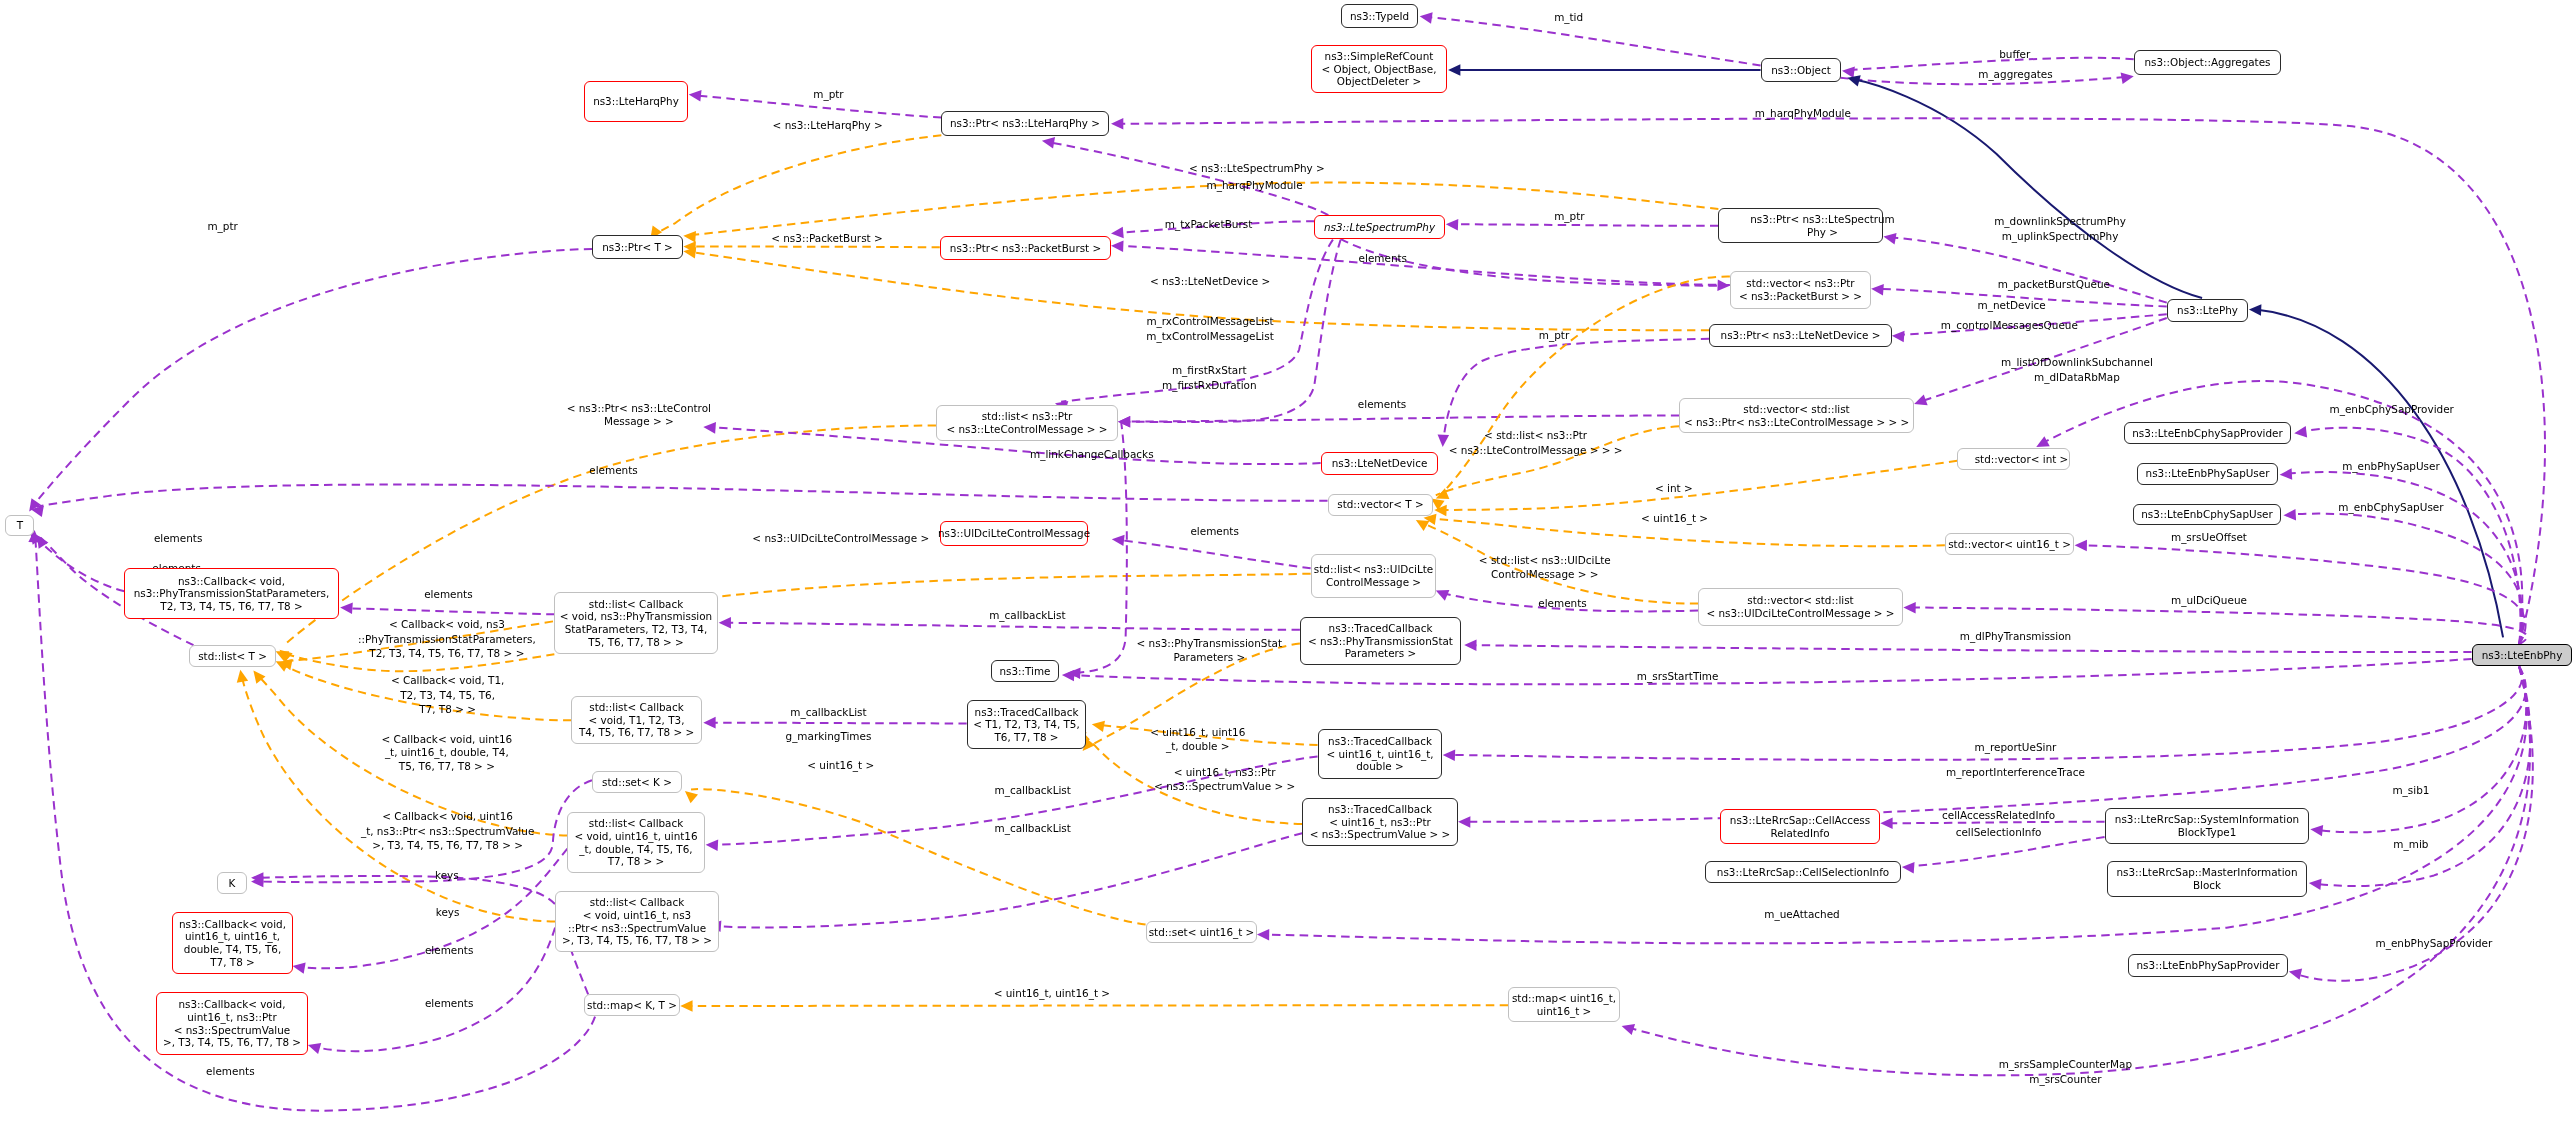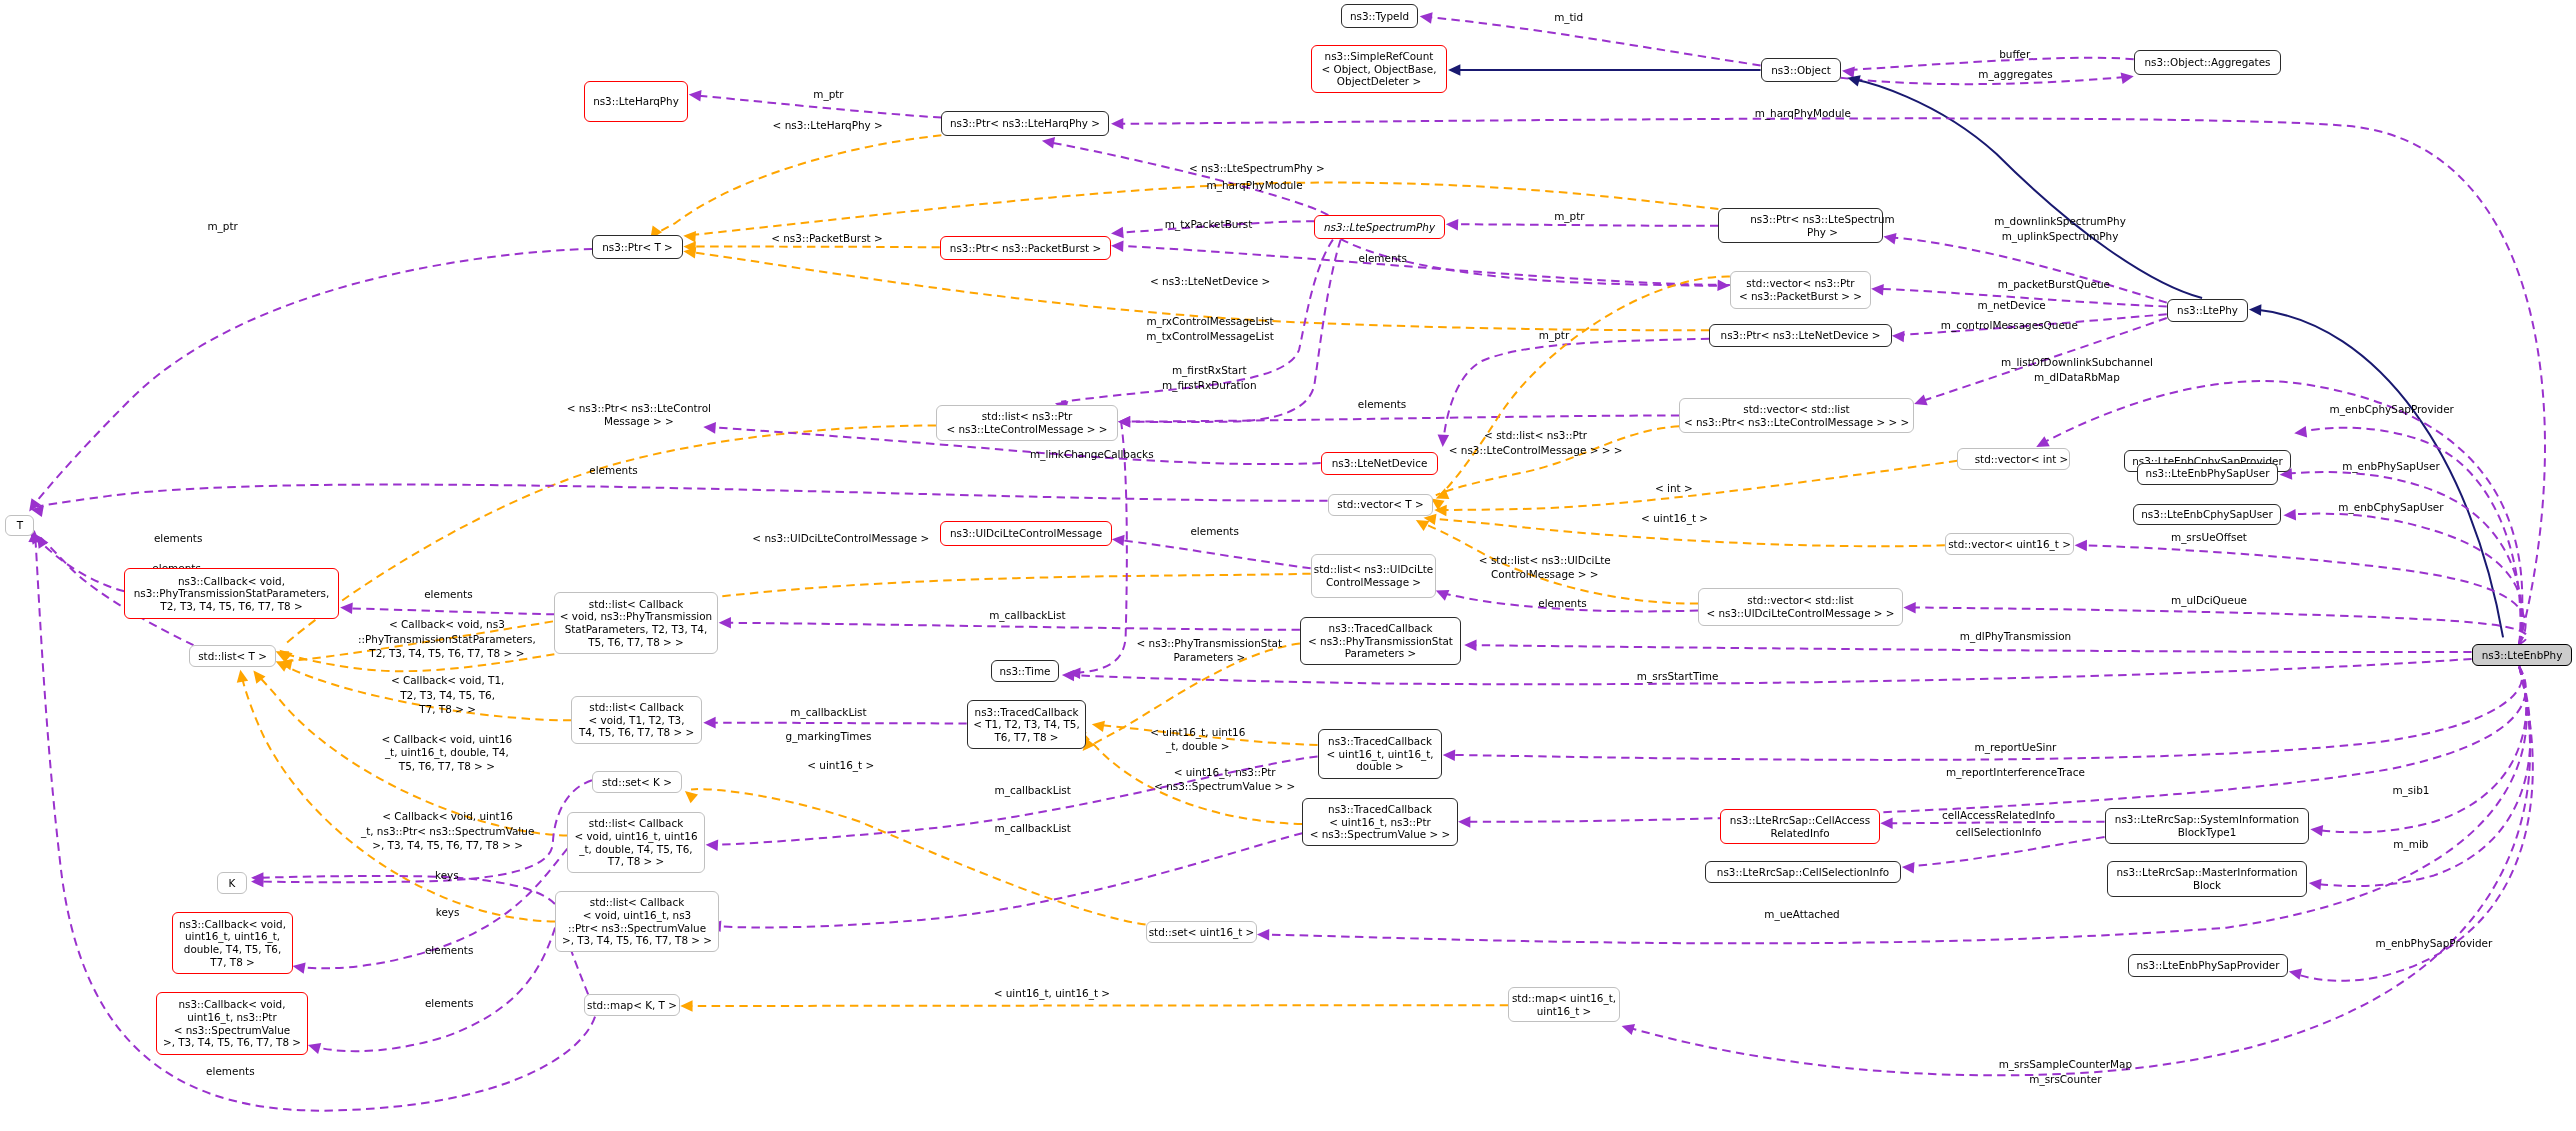--- a/index.html
+++ b/index.html
@@ -303,42 +303,42 @@
     </div>
 <div class="node k-black" style="left:1709px;top:324px;width:183px;height:23px;">
       <span class="lbl"><span class="ln">ns3::Ptr&lt; ns3::LteNetDevice &gt;</span></span>
     </div>
 <div class="node k-grey" style="left:936px;top:405px;width:182px;height:36px;">
       <span class="lbl"><span class="ln">std::list&lt; ns3::Ptr</span><span class="ln">&lt; ns3::LteControlMessage &gt; &gt;</span></span>
     </div>
 <div class="node k-grey" style="left:1679px;top:398px;width:235px;height:35px;">
       <span class="lbl"><span class="ln">std::vector&lt; std::list</span><span class="ln">&lt; ns3::Ptr&lt; ns3::LteControlMessage &gt; &gt; &gt;</span></span>
     </div>
-<div class="node k-black" style="left:2124px;top:422px;width:167px;height:22px;margin-top:28px;">
+<div class="node k-black" style="left:2124px;top:422px;width:167px;height:22px;">
       <span class="lbl"><span class="ln">ns3::LteEnbCphySapProvider</span></span>
     </div>
 <div class="node k-red" style="left:1321px;top:452px;width:117px;height:23px;">
       <span class="lbl"><span class="ln">ns3::LteNetDevice</span></span>
     </div>
 <div class="node k-grey" style="left:1957px;top:448px;width:113px;height:22px;padding-left:16px;">
       <span class="lbl"><span class="ln">std::vector&lt; int &gt;</span></span>
     </div>
 <div class="node k-black" style="left:2137px;top:463px;width:141px;height:21.5px;">
       <span class="lbl"><span class="ln">ns3::LteEnbPhySapUser</span></span>
     </div>
 <div class="node k-grey" style="left:1328px;top:494px;width:105px;height:21.5px;">
       <span class="lbl"><span class="ln">std::vector&lt; T &gt;</span></span>
     </div>
 <div class="node k-black" style="left:2133px;top:504px;width:148px;height:21px;">
       <span class="lbl"><span class="ln">ns3::LteEnbCphySapUser</span></span>
     </div>
 <div class="node k-grey" style="left:5.4px;top:515px;width:29px;height:21px;">
       <span class="lbl"><span class="ln">T</span></span>
     </div>
-<div class="node k-red" style="left:940px;top:521px;width:172px;height:24.6px;">
+<div class="node k-red" style="left:940px;top:521px;width:148px;height:24.6px;">
       <span class="lbl"><span class="ln">ns3::UlDciLteControlMessage</span></span>
     </div>
 <div class="node k-grey" style="left:1945px;top:533px;width:129px;height:22px;">
       <span class="lbl"><span class="ln">std::vector&lt; uint16_t &gt;</span></span>
     </div>
 <div class="node k-grey" style="left:1311px;top:554px;width:125px;height:44px;">
       <span class="lbl"><span class="ln">std::list&lt; ns3::UlDciLte</span><span class="ln">ControlMessage &gt;</span></span>
     </div>
 <div class="node k-red" style="left:124px;top:568px;width:215px;height:51px;">
       <span class="lbl"><span class="ln">ns3::Callback&lt; void,</span><span class="ln">ns3::PhyTransmissionStatParameters,</span><span class="ln">T2, T3, T4, T5, T6, T7, T8 &gt;</span></span>

